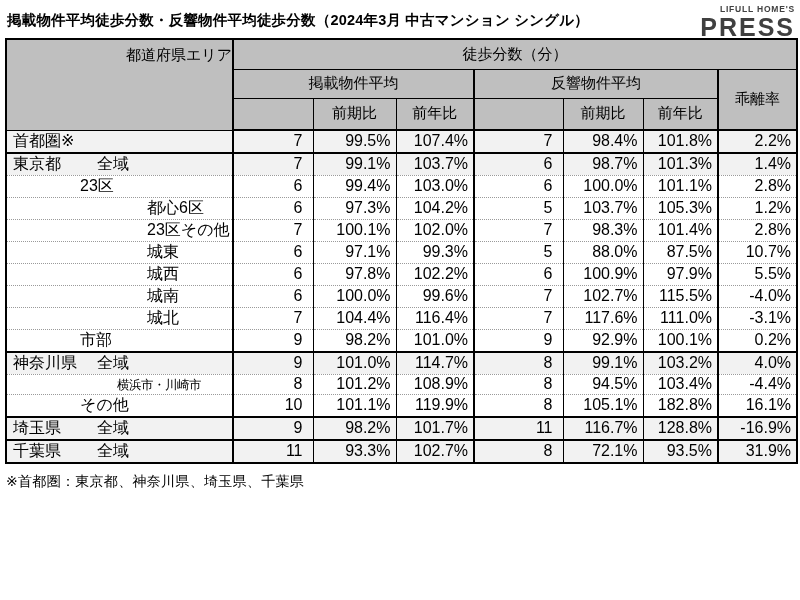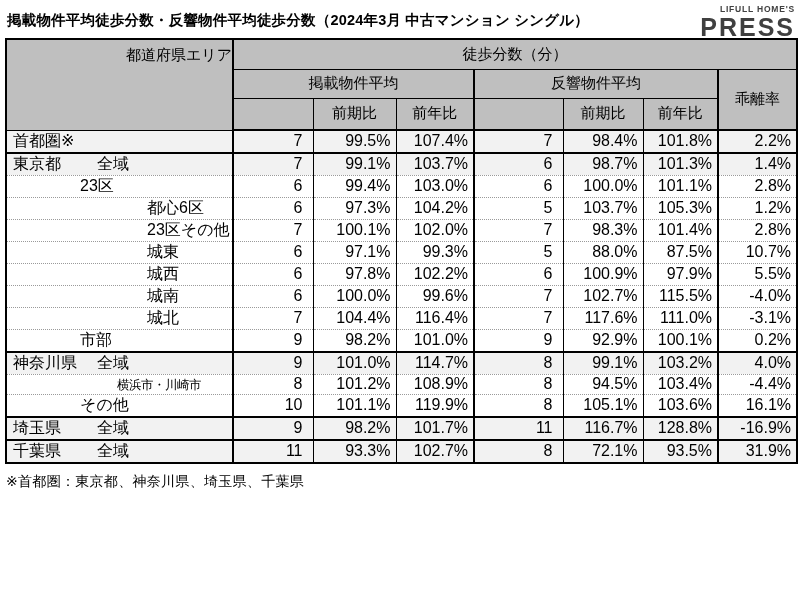--- a/index.html
+++ b/index.html
@@ -206,21 +206,21 @@
     <td class="pct br-thick">103.4%</td>
     <td class="pct">-4.4%</td>
   </tr>
       <tr class="i2">
     <td class="cell-area br-thick"><span class="area-span">その他</span></td>
     <td class="num br-thin">10</td>
     <td class="pct br-thin">101.1%</td>
     <td class="pct br-thick">119.9%</td>
     <td class="num br-thin">8</td>
     <td class="pct br-thin">105.1%</td>
-    <td class="pct br-thick">103.6%</td>
+    <td class="pct br-thick">182.8%</td>
     <td class="pct">16.1%</td>
   </tr>
       <tr class="i1 shaded group-start">
     <td class="cell-area br-thick"><span class="pref-span">埼玉県</span><span class="area-span">全域</span></td>
     <td class="num br-thin">9</td>
     <td class="pct br-thin">98.2%</td>
     <td class="pct br-thick">101.7%</td>
     <td class="num br-thin">11</td>
     <td class="pct br-thin">116.7%</td>
     <td class="pct br-thick">128.8%</td>

